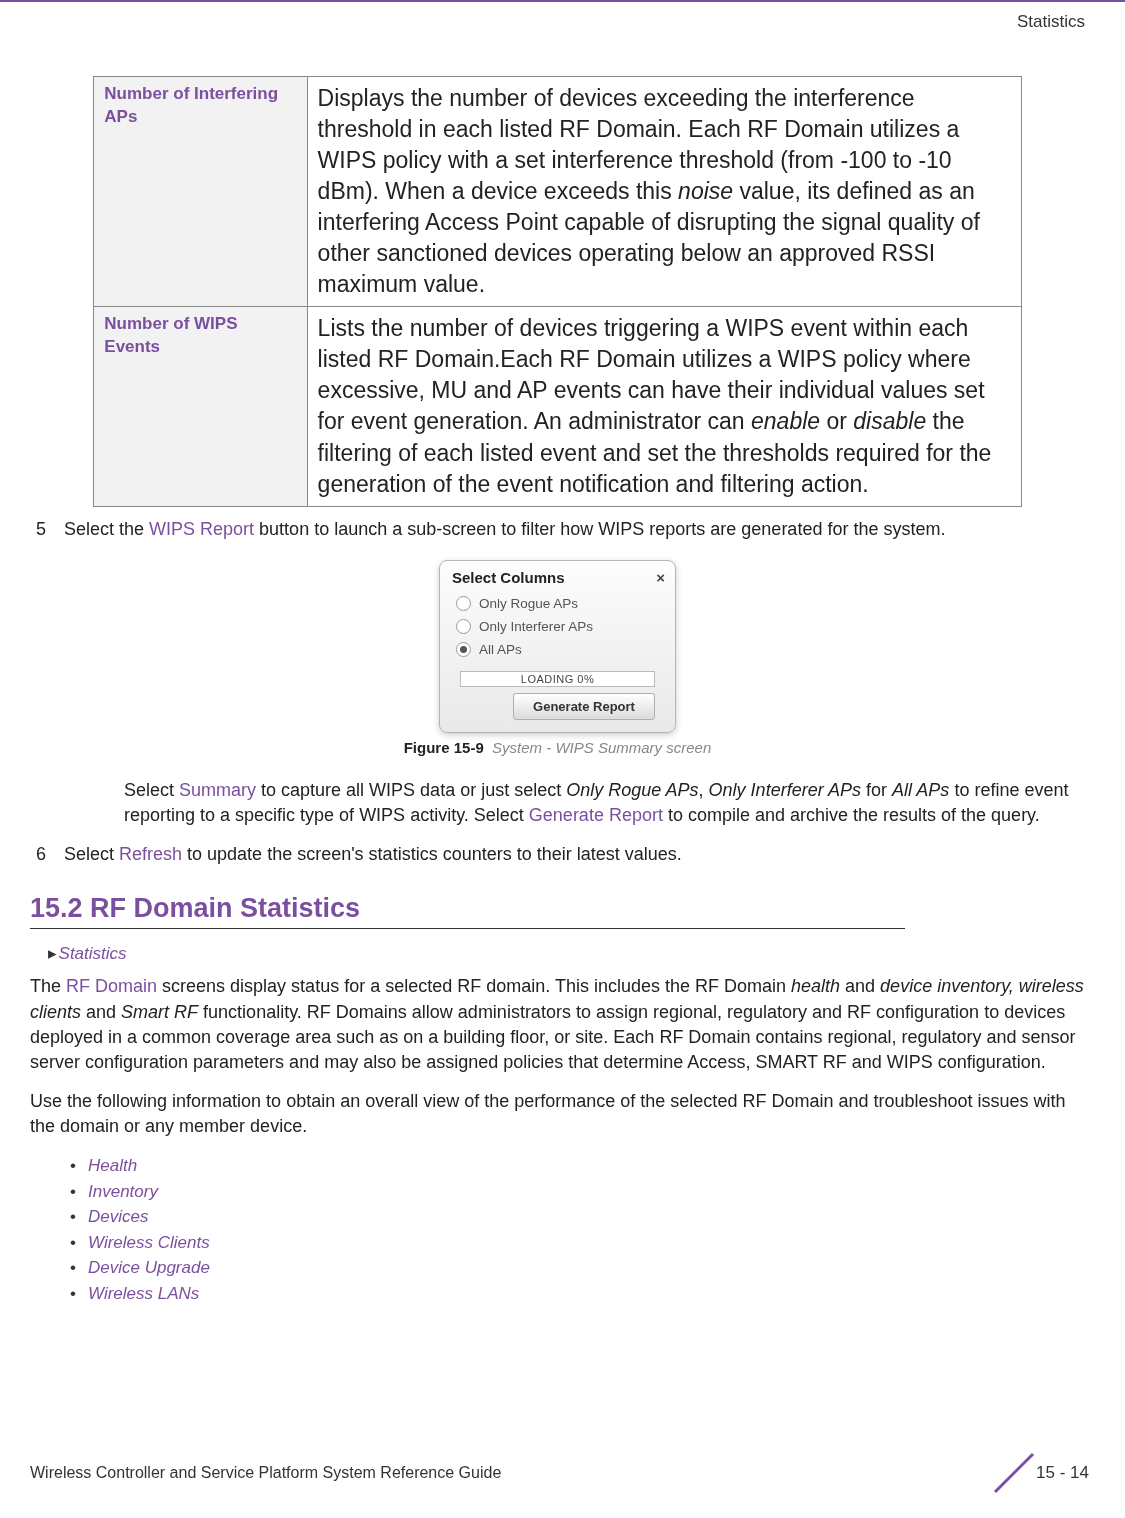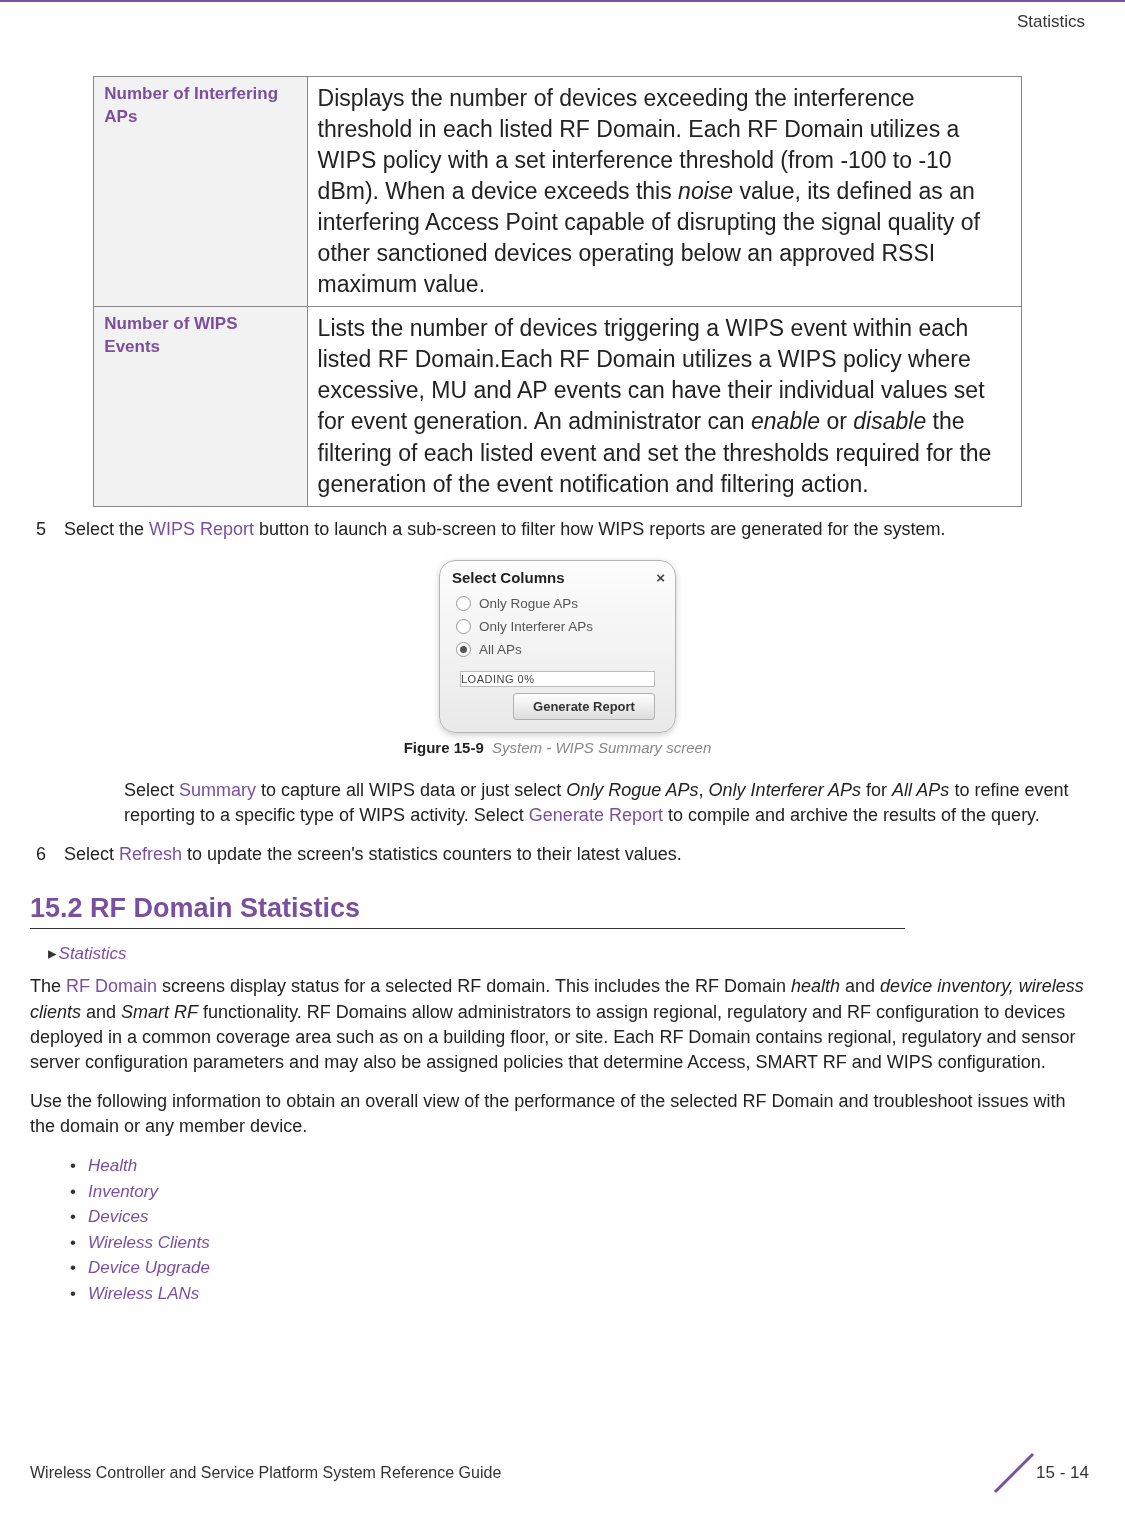--- a/index.html
+++ b/index.html
@@ -68,21 +68,21 @@
   .figure-wrap {
     text-align: center;
     margin-top: 18px;
     margin-bottom: 6px;
   }
   .dialog {
     display: inline-block;
     width: 235px;
     background: linear-gradient(#fdfdfd,#e9e9e9);
     border: 1px solid #b5b5b5;
-    border-radius: 16px;
+    border-radius: 8px;
     box-shadow: 0 2px 6px rgba(0,0,0,0.2);
     text-align: left;
     padding-bottom: 12px;
   }
   .dialog-title {
     display: flex;
     justify-content: space-between;
     align-items: center;
     padding: 8px 10px 6px 12px;
     font-weight: bold;
@@ -110,21 +110,21 @@
   .radio.selected::after {
     content: "";
     width: 7px; height: 7px;
     background: #555;
     border-radius: 50%;
   }
   .loading-bar {
     margin: 10px 20px 6px 20px;
     border: 1px solid #bbb;
     background: #fff;
-    text-align: left;
+    text-align: center;
     font-size: 11px;
     letter-spacing: 0.5px;
     color: #444;
     padding: 1px 0;
   }
   .gen-btn {
     display: block;
     margin: 6px 20px 0 auto;
     width: 140px;
     text-align: center;

